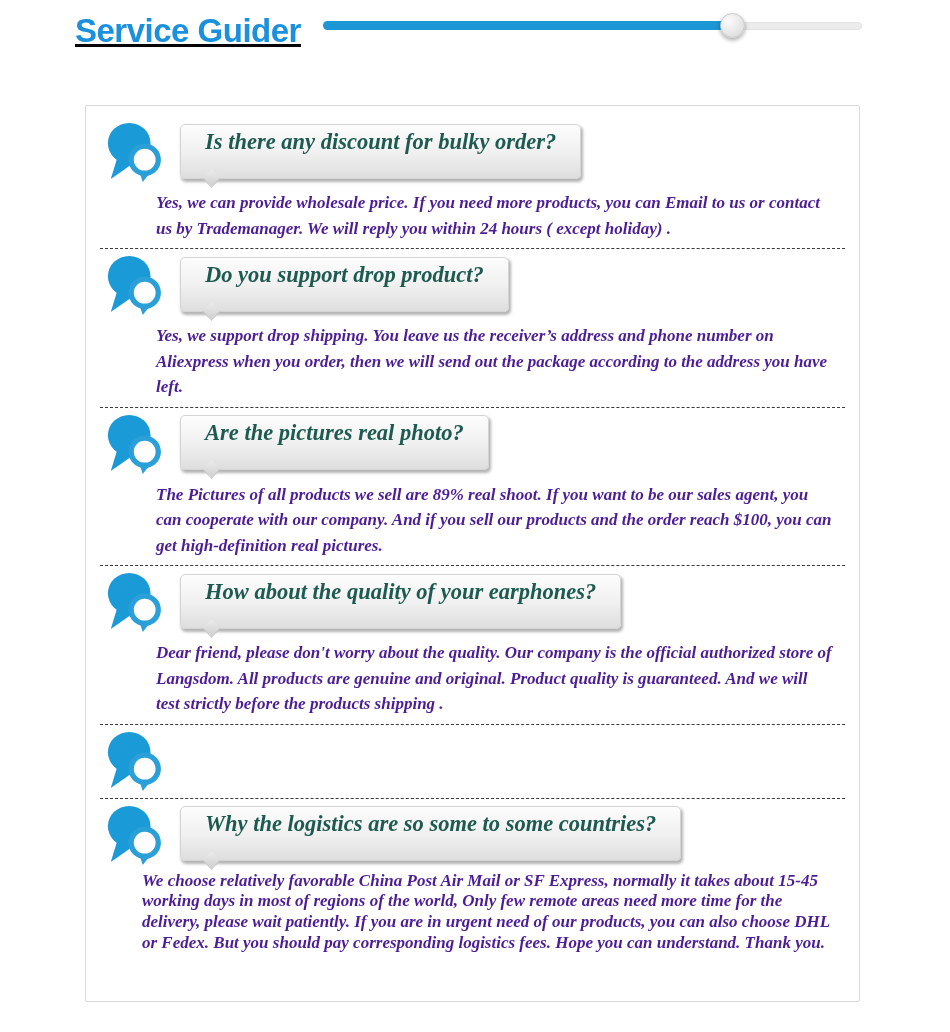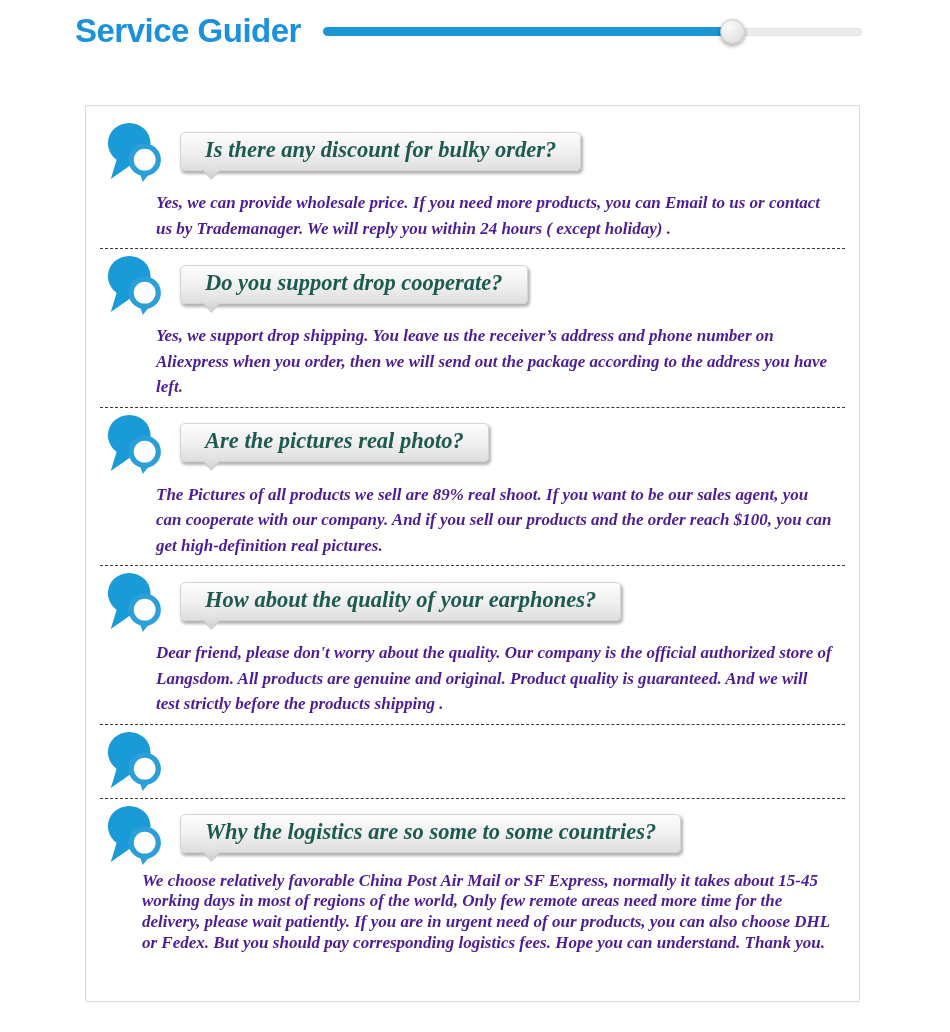--- a/index.html
+++ b/index.html
@@ -8,21 +8,21 @@
     width: 950px; height: 1032px;
     background: #ffffff;
     position: relative;
     font-family: "Liberation Serif", serif;
     overflow: hidden;
   }
 
   
   .header {
     position: absolute; top: 12px; left: 75px; right: 88px;
-    display: flex; align-items: center; gap: 22px;
+    display: flex; align-items: flex-start; gap: 22px; text-decoration: underline;
   }
   .page-title {
     font-family: "Liberation Sans", sans-serif;
     font-weight: bold; font-size: 33px; color: #1b90dd;
     white-space: nowrap; letter-spacing: -0.5px;
   }
   .slider { position: relative; flex: 1; height: 26px; }
   .slider-track-filled {
     position: absolute; left: 0; top: 9px; height: 9px; width: 76%;
     background: #1d96d5; border-radius: 6px;
@@ -54,21 +54,21 @@
   .q-row { display: flex; align-items: center; gap: 14px; margin-left: 4px; }
   .chat-icon { flex: 0 0 auto; width: 62px; height: 62px; }
   .chat-icon svg { width: 62px; height: 62px; display: block; }
 
   .q-bubble {
     position: relative;
     background: linear-gradient(180deg, #fdfdfd 0%, #efefef 55%, #dedede 100%);
     border: 1px solid #d4d4d4;
     border-radius: 5px;
     box-shadow: 1.5px 2.5px 3px rgba(0,0,0,0.30);
-    padding: 4px 24px 7px 24px;
+    padding: 4px 24px 23px 24px;
   }
   .q-tail {
     position: absolute; left: 24px; bottom: -7px;
     width: 13px; height: 13px;
     background: linear-gradient(135deg, #ececec, #cfcfcf);
     border-right: 1px solid #c8c8c8; border-bottom: 1px solid #c8c8c8;
     transform: rotate(45deg);
   }
   .q-text {
     font-family: "Liberation Serif", serif;
@@ -126,21 +126,21 @@
       <span class="chat-icon">
         <svg viewBox="0 0 64 64" xmlns="http://www.w3.org/2000/svg">
           <ellipse cx="26" cy="24" rx="22" ry="21" fill="#1b9ad8"></ellipse>
           <path d="M14 38 L7 61 L31 44 Z" fill="#1b9ad8"></path>
           <circle cx="42" cy="41" r="14" fill="#ffffff" stroke="#2a9fd8" stroke-width="5.5"></circle>
           <path d="M37 55 L40 64 L48 54 Z" fill="#2a9fd8"></path>
         </svg>
       </span>
       <div class="q-bubble">
         <span class="q-tail"></span>
-        <span class="q-text">Do you support drop cooperate?</span>
+        <span class="q-text">Do you support drop product?</span>
       </div>
     </div>
     <p class="answer">Yes, we support drop shipping. You leave us the receiver’s address and phone number on Aliexpress when you order, then we will send out the package according to the address you have left.</p>
   </section>
 
   <section class="faq-item">
     <div class="q-row">
       <span class="chat-icon">
         <svg viewBox="0 0 64 64" xmlns="http://www.w3.org/2000/svg">
           <ellipse cx="26" cy="24" rx="22" ry="21" fill="#1b9ad8"></ellipse>

